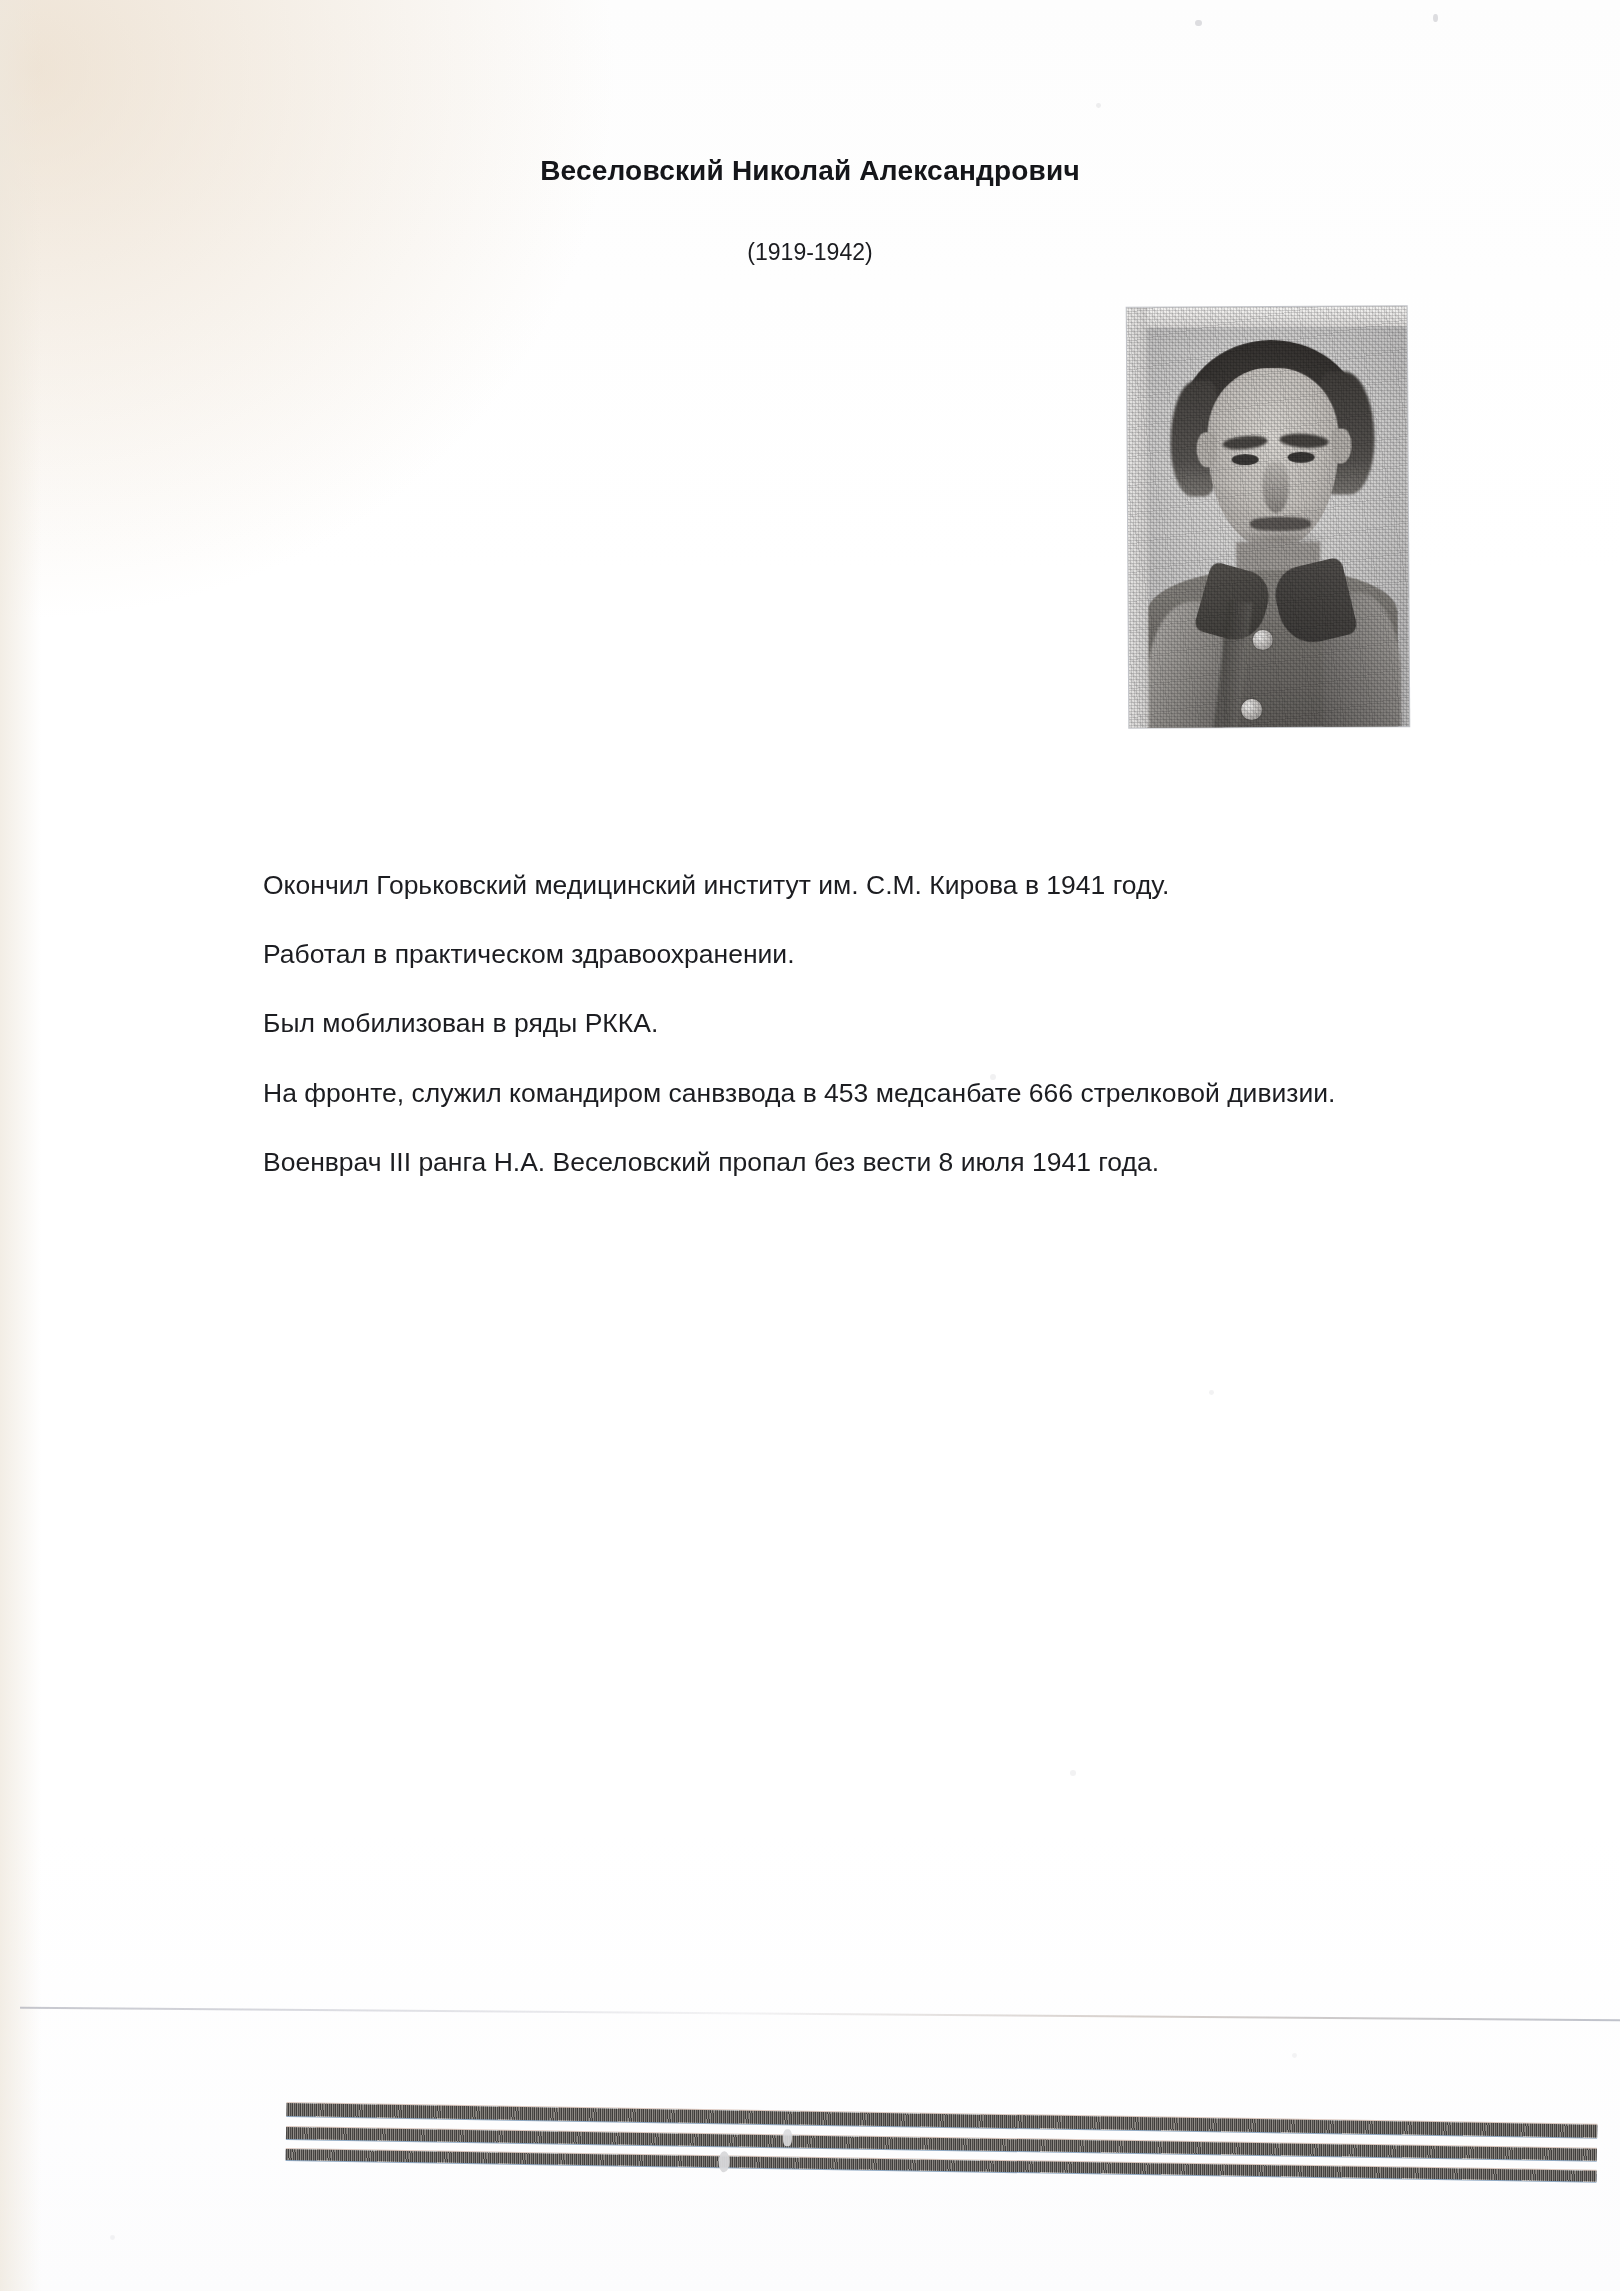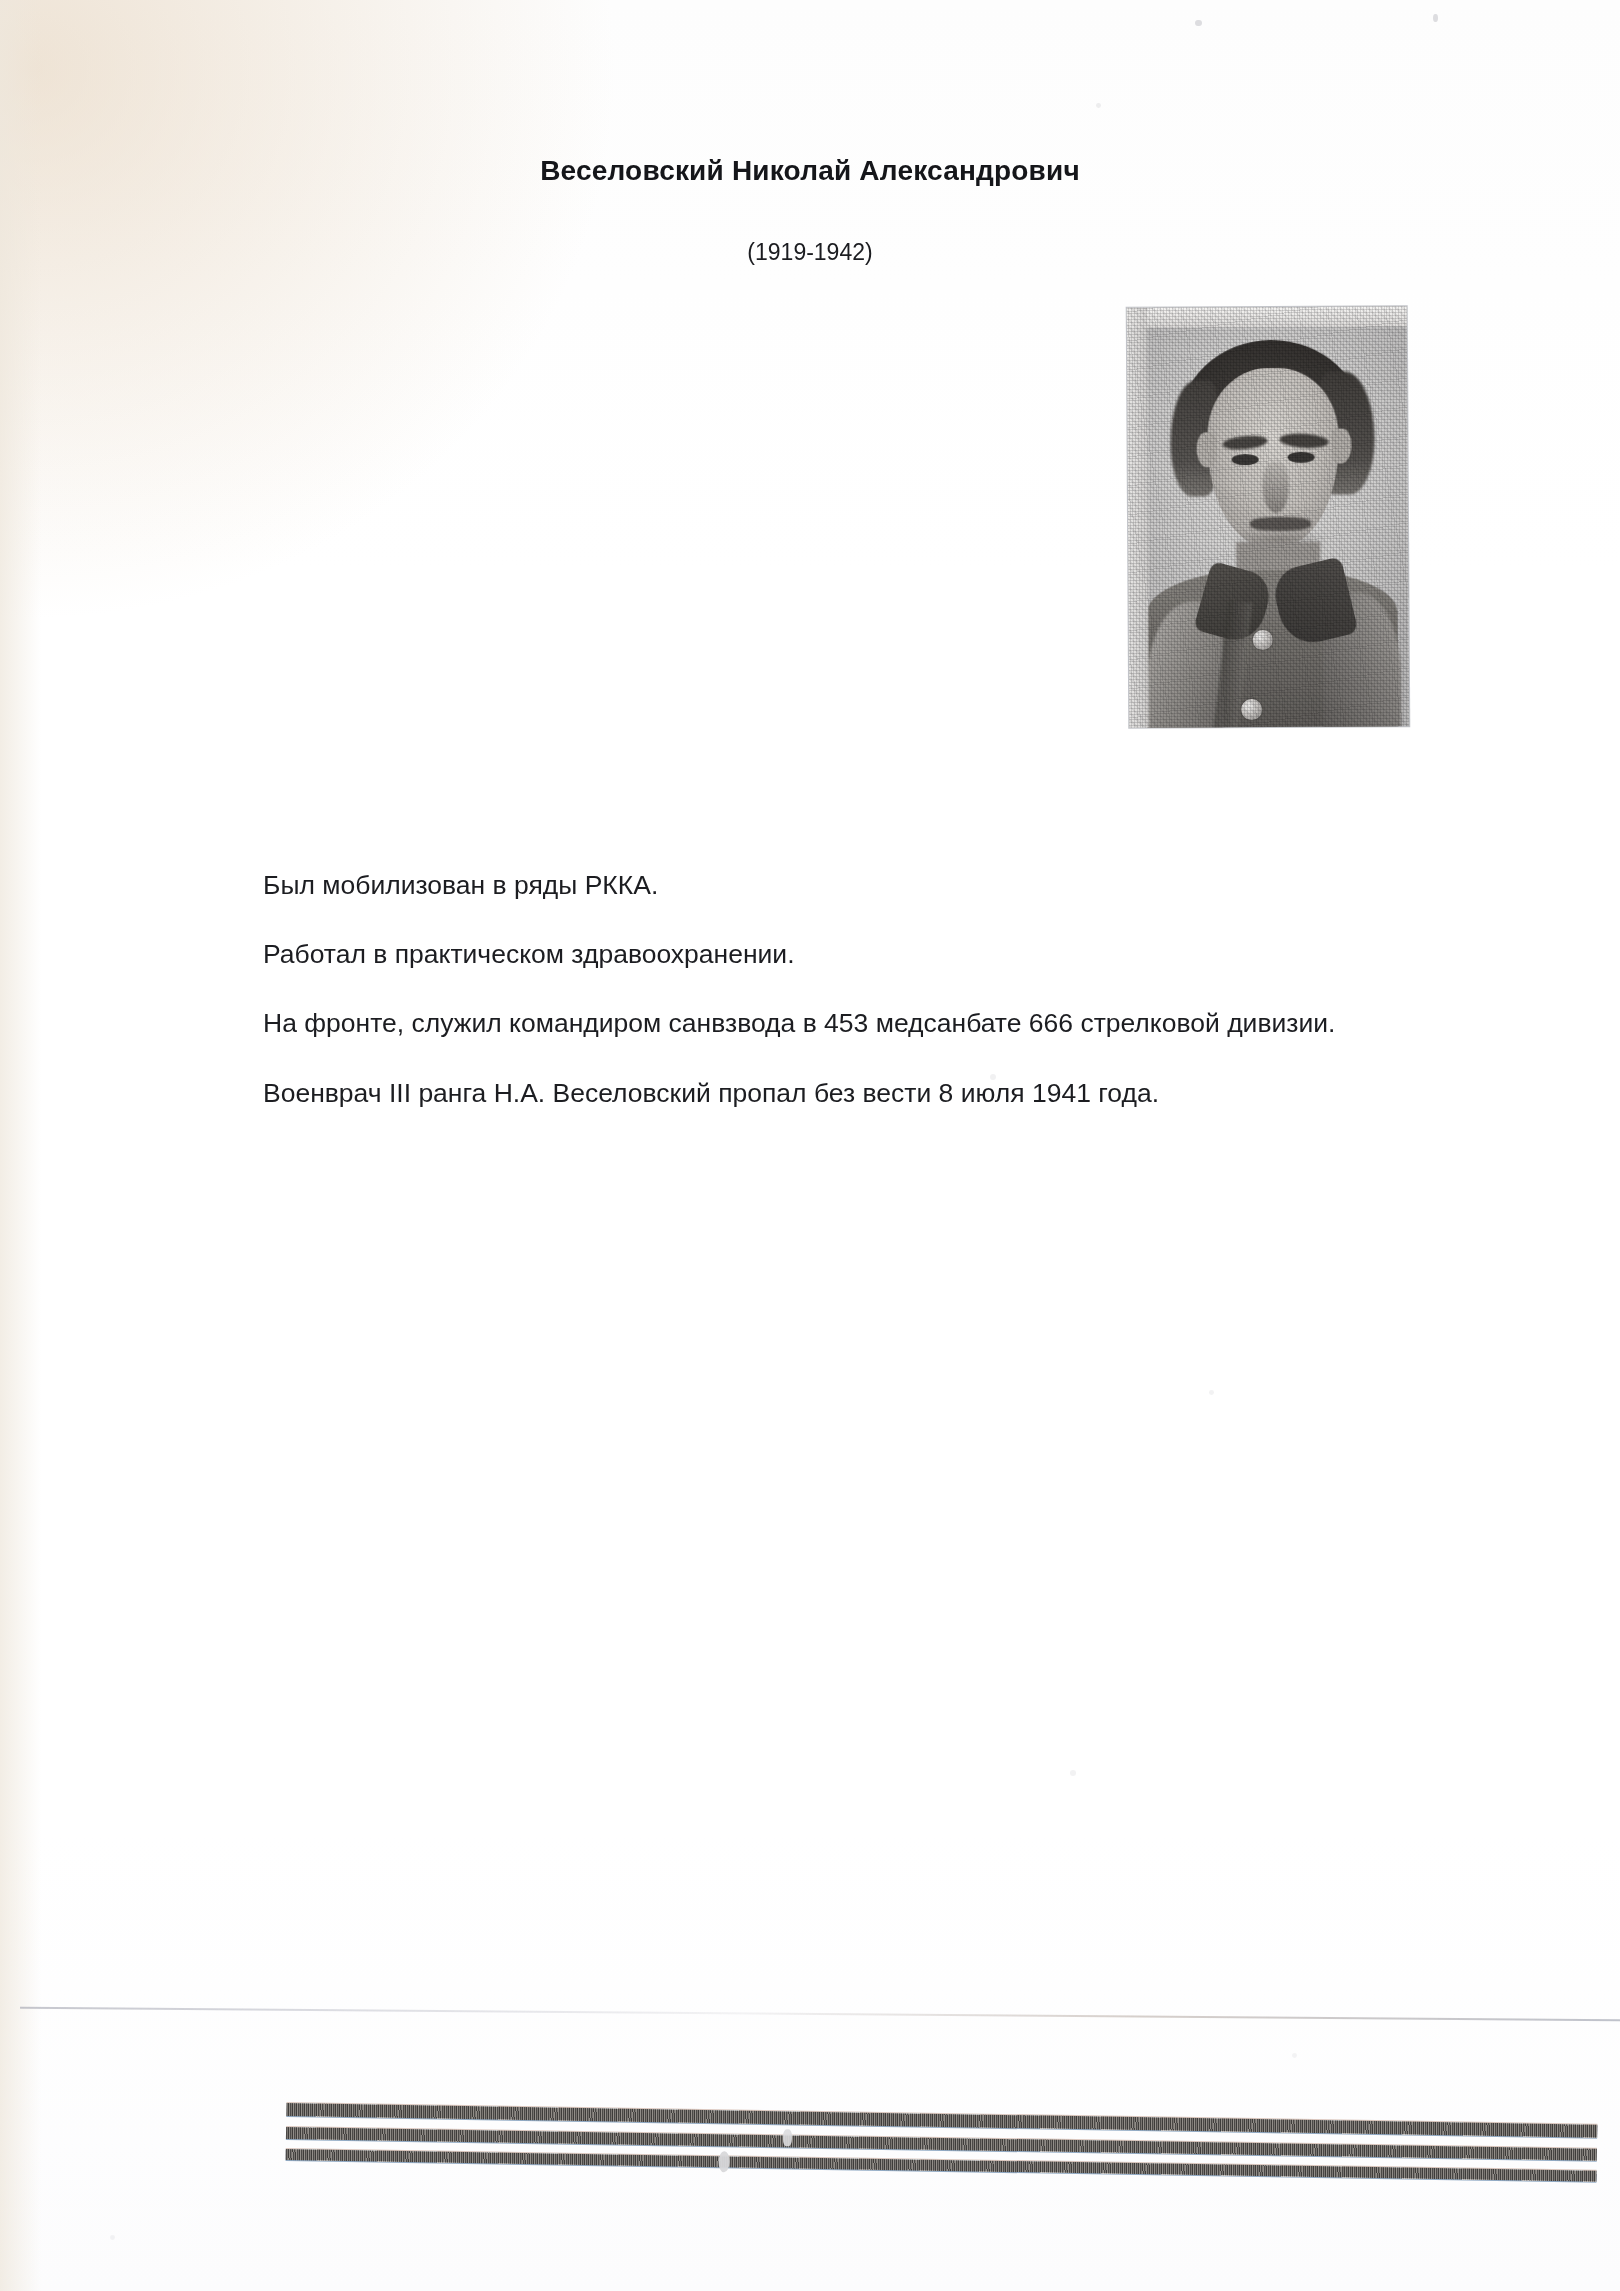--- a/index.html
+++ b/index.html
@@ -386,22 +386,23 @@
     <div class="ph-placket"></div>
     <div class="ph-btn1"></div>
     <div class="ph-btn2"></div>
     <div class="ph-top-white"></div>
     <div class="ph-left-white"></div>
     <div class="photo-grain"></div>
     <div class="photo-halftone"></div>
   </div>
 
   <div class="body-text">
+    <p class="para">Окончил Горьковский медицинский институт им. С.М. Кирова в 1941 году.</p>
+    <p class="para">Работал в практическом здравоохранении.</p>
     <p class="para">Был мобилизован в ряды РККА.</p>
-    <p class="para">Работал в практическом здравоохранении.</p>
     <p class="para">На фронте, служил командиром санвзвода в 453 медсанбате 666 стрелковой дивизии.</p>
     <p class="para">Военврач III ранга Н.А. Веселовский пропал без вести 8 июля 1941 года.</p>
   </div>
 
   <div class="paper-bottom-edge">
     <div class="edge-line"></div>
   </div>
 
   <div class="stripe-band">
     <div class="stripe s1"></div>

